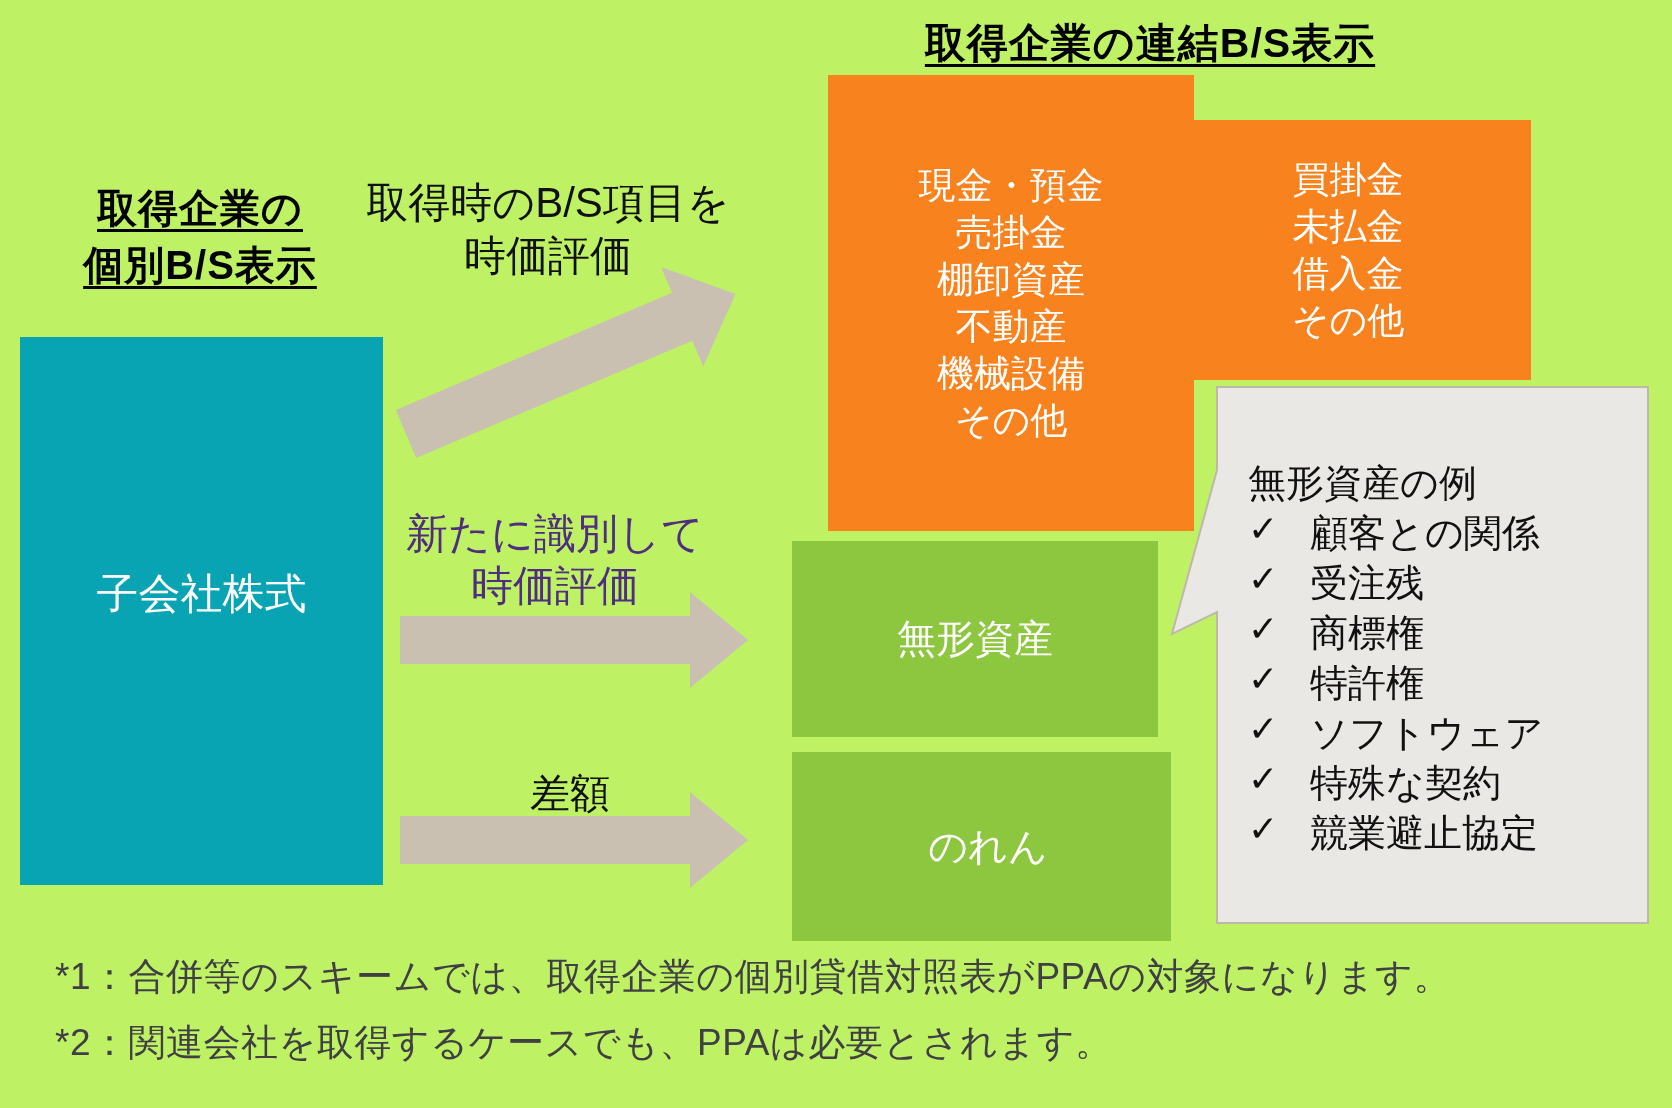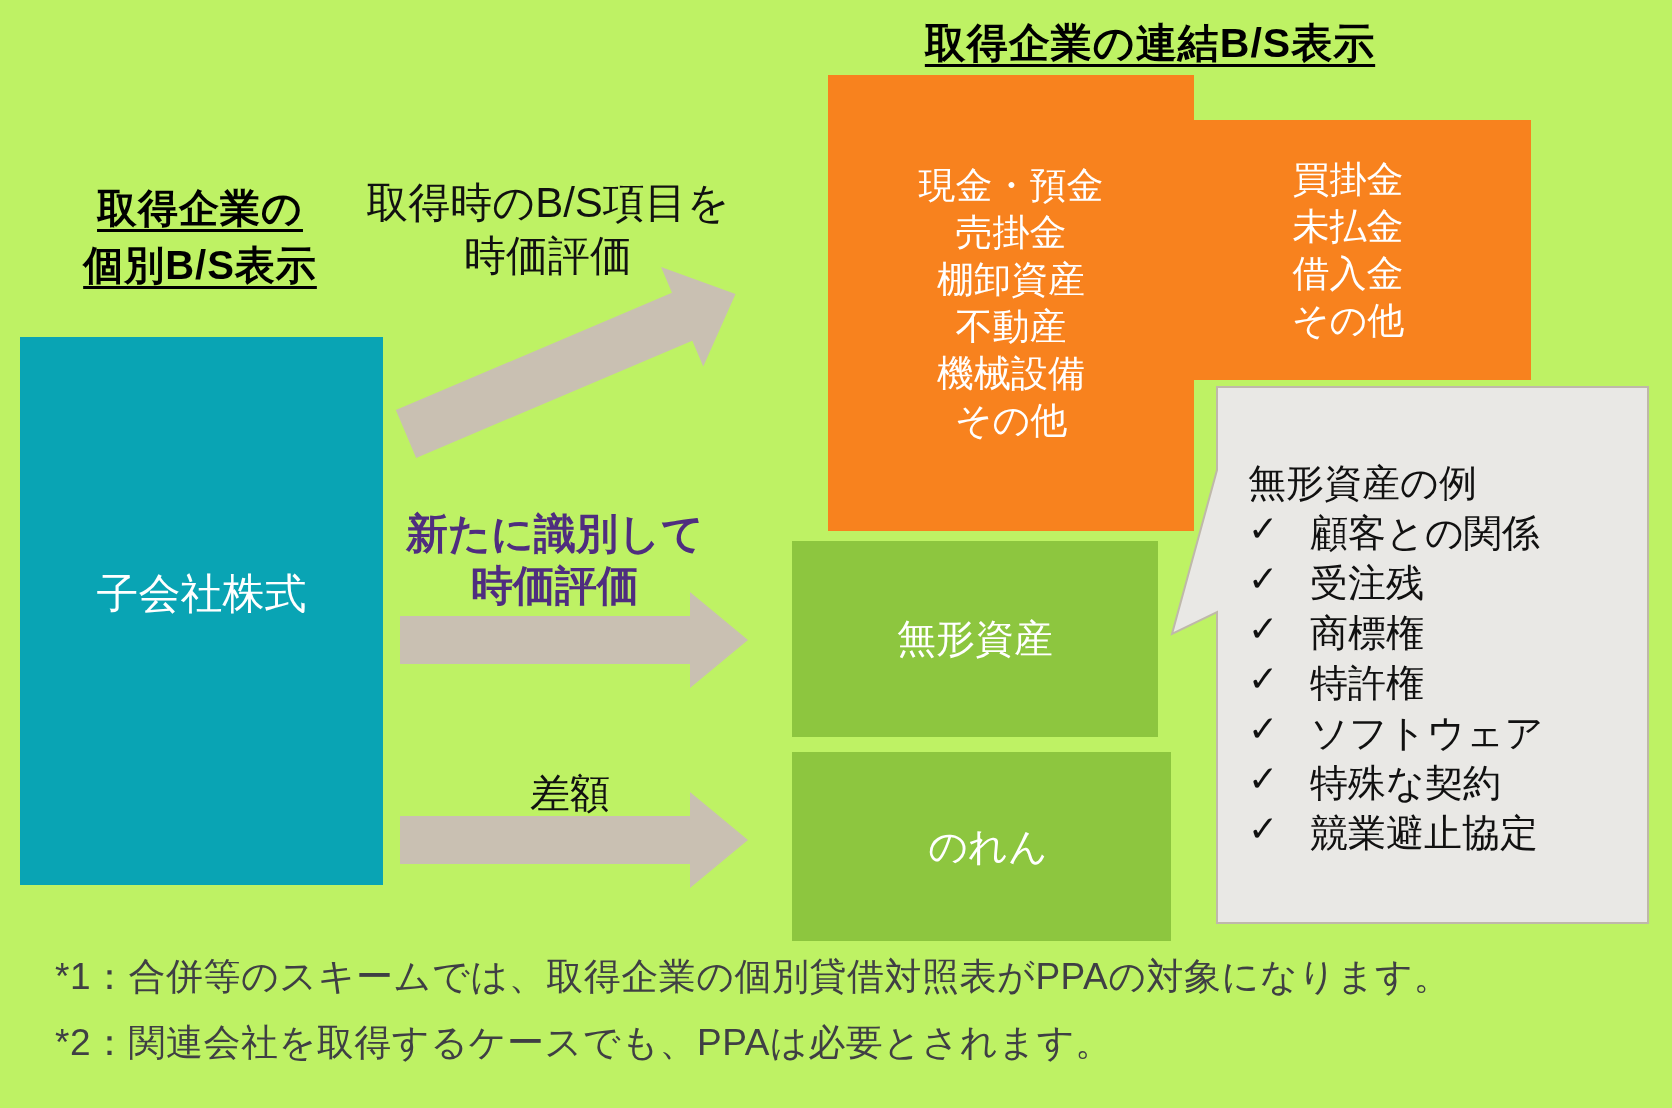--- a/index.html
+++ b/index.html
@@ -21,21 +21,21 @@
     font-size:40px;font-weight:bold;color:#000;line-height:57px;letter-spacing:1px;
   }
   .left-header span{display:inline-block;text-decoration:underline;text-decoration-thickness:3px;text-underline-offset:7px;}
 
   .arrow1-label{
     position:absolute;left:358px;top:176px;width:380px;text-align:center;
     font-size:42px;color:#111;line-height:53px;
   }
   .arrow2-label{
     position:absolute;left:370px;top:508px;width:370px;text-align:center;
-    font-size:42px;font-weight:bold;color:#4F2D7F;line-height:52px;
+    font-size:42px;font-weight:normal;color:#4F2D7F;line-height:52px;
   }
   .arrow3-label{
     position:absolute;left:480px;top:766px;width:180px;text-align:center;
     font-size:40px;color:#111;
   }
 
   
   .bs-box{position:absolute;display:flex;flex-direction:column;justify-content:center;align-items:center;color:#fff;}
   .box-teal{left:20px;top:337px;width:363px;height:548px;background:#09A4B4;font-size:42px;padding-bottom:34px;box-sizing:border-box;}
   .box-assets{left:792px;top:75px;width:366px;height:456px;background:#F8821E;margin-left:36px;}

